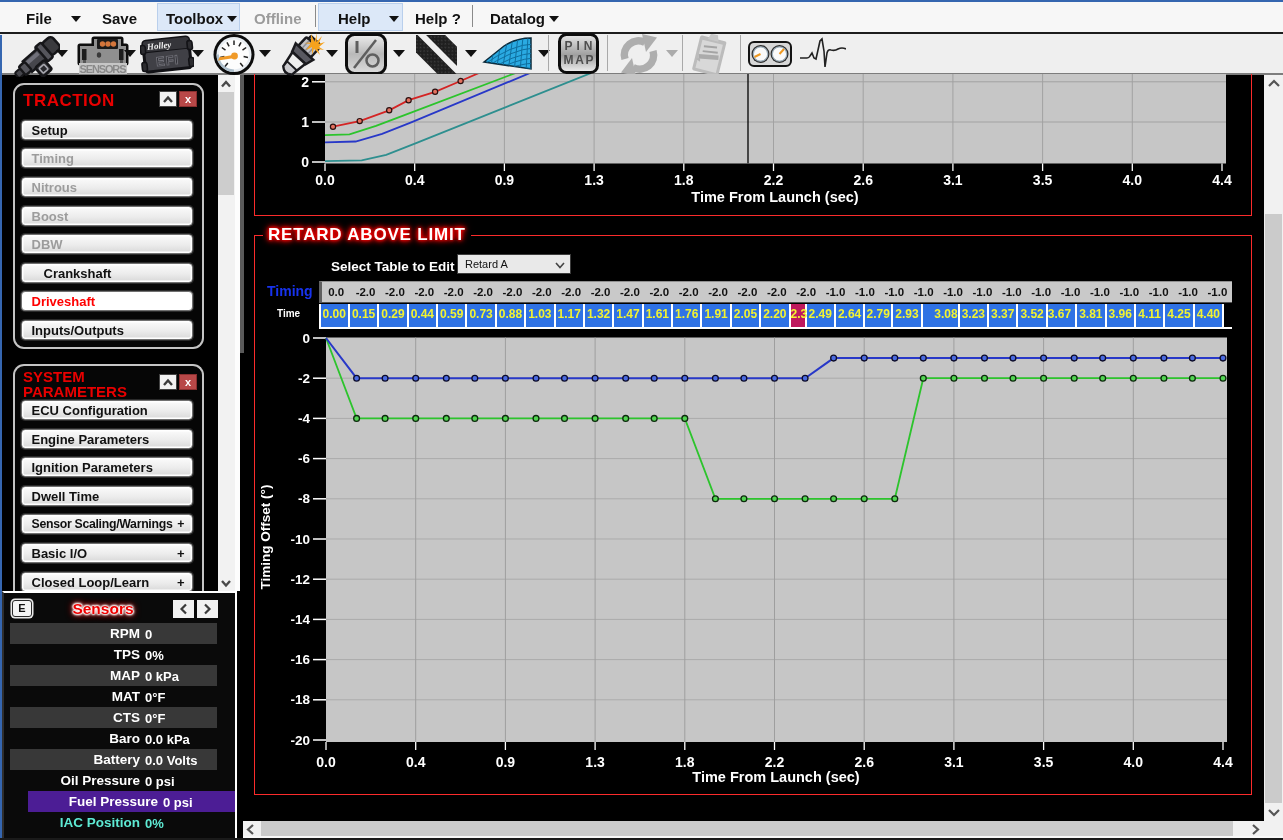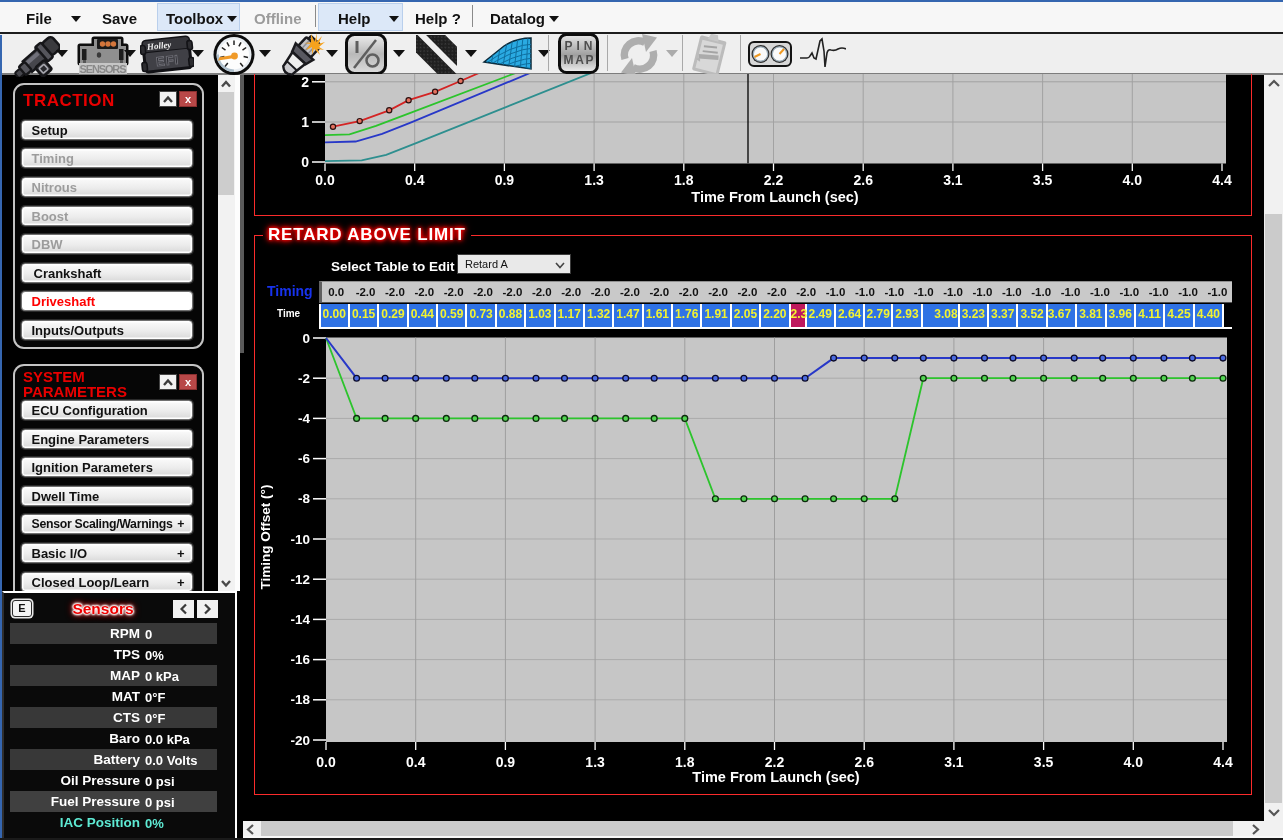--- a/index.html
+++ b/index.html
@@ -222,21 +222,21 @@
   <div class="abs" style="left:144px;top:6px;width:18px;height:16px;background:#f2f2f2;border:1px solid #444;color:#3c3c3c;text-align:center;line-height:10px"><svg width="12" height="9" style="margin-top:3px">
           <path d="M2 7 L6 2.5 L10 7" fill="none" stroke="#3c3c3c" stroke-width="2.4"></path>
         </svg></div>
   <div class="abs" style="left:164px;top:6px;width:18px;height:16px;background:#b84848;border:1px solid #8a2f2f;color:#fff;font-weight:bold;font-size:11px;text-align:center;line-height:14px">x</div>
 </div>
 <div class="abs b" style="left:20.5px;top:119.7px;width:172px;height:20px;background:linear-gradient(#fbfbfb,#ececec 55%,#d8d8d8);border:1px solid #707070;border-radius:4px;box-shadow:inset 0 0 0 1.5px #fff,0 0 0 1px #2a2a2a;color:#111;font-size:13px;letter-spacing:0;line-height:19px;padding-left:10px;white-space:nowrap;overflow:hidden">Setup</div>
     <div class="abs b" style="left:20.5px;top:148.3px;width:172px;height:20px;background:linear-gradient(#fbfbfb,#ececec 55%,#d8d8d8);border:1px solid #707070;border-radius:4px;box-shadow:inset 0 0 0 1.5px #fff,0 0 0 1px #2a2a2a;color:#9c9c9c;font-size:13px;letter-spacing:0;line-height:19px;padding-left:10px;white-space:nowrap;overflow:hidden">Timing</div>
     <div class="abs b" style="left:20.5px;top:176.9px;width:172px;height:20px;background:linear-gradient(#fbfbfb,#ececec 55%,#d8d8d8);border:1px solid #707070;border-radius:4px;box-shadow:inset 0 0 0 1.5px #fff,0 0 0 1px #2a2a2a;color:#9c9c9c;font-size:13px;letter-spacing:0;line-height:19px;padding-left:10px;white-space:nowrap;overflow:hidden">Nitrous</div>
     <div class="abs b" style="left:20.5px;top:205.5px;width:172px;height:20px;background:linear-gradient(#fbfbfb,#ececec 55%,#d8d8d8);border:1px solid #707070;border-radius:4px;box-shadow:inset 0 0 0 1.5px #fff,0 0 0 1px #2a2a2a;color:#9c9c9c;font-size:13px;letter-spacing:0;line-height:19px;padding-left:10px;white-space:nowrap;overflow:hidden">Boost</div>
     <div class="abs b" style="left:20.5px;top:234.10000000000002px;width:172px;height:20px;background:linear-gradient(#fbfbfb,#ececec 55%,#d8d8d8);border:1px solid #707070;border-radius:4px;box-shadow:inset 0 0 0 1.5px #fff,0 0 0 1px #2a2a2a;color:#9c9c9c;font-size:13px;letter-spacing:0;line-height:19px;padding-left:10px;white-space:nowrap;overflow:hidden">DBW</div>
-    <div class="abs b" style="left:20.5px;top:262.7px;width:172px;height:20px;background:linear-gradient(#fbfbfb,#ececec 55%,#d8d8d8);border:1px solid #707070;border-radius:4px;box-shadow:inset 0 0 0 1.5px #fff,0 0 0 1px #2a2a2a;color:#111;font-size:13px;letter-spacing:0;line-height:19px;padding-left:12px;white-space:nowrap;overflow:hidden">Crankshaft</div>
+    <div class="abs b" style="left:20.5px;top:262.7px;width:172px;height:20px;background:linear-gradient(#fbfbfb,#ececec 55%,#d8d8d8);border:1px solid #707070;border-radius:4px;box-shadow:inset 0 0 0 1.5px #fff,0 0 0 1px #2a2a2a;color:#111;font-size:13px;letter-spacing:0;line-height:19px;padding-left:22px;white-space:nowrap;overflow:hidden">Crankshaft</div>
     <div class="abs b" style="left:20.5px;top:291.3px;width:172px;height:20px;background:#fff;border:1px solid #707070;border-radius:4px;box-shadow:inset 0 0 0 1.5px #fff,0 0 0 1px #2a2a2a;color:#f00;font-size:13px;letter-spacing:0;line-height:19px;padding-left:10px;white-space:nowrap;overflow:hidden">Driveshaft</div>
     <div class="abs b" style="left:20.5px;top:319.90000000000003px;width:172px;height:20px;background:linear-gradient(#fbfbfb,#ececec 55%,#d8d8d8);border:1px solid #707070;border-radius:4px;box-shadow:inset 0 0 0 1.5px #fff,0 0 0 1px #2a2a2a;color:#111;font-size:13px;letter-spacing:0;line-height:19px;padding-left:10px;white-space:nowrap;overflow:hidden">Inputs/Outputs</div>
 <div class="abs" style="left:13px;top:364px;width:191px;height:230px;background:#060606;border:2px solid #c4c4c4;border-radius:11px 11px 0 0;border-bottom:none">
   <div class="abs b" style="left:8px;top:3px;font-size:15px;line-height:15px;color:#e80000">SYSTEM<br>PARAMETERS</div>
   <div class="abs" style="left:144px;top:8px;width:18px;height:16px;background:#f2f2f2;border:1px solid #444;color:#3c3c3c;text-align:center;line-height:10px"><svg width="12" height="9" style="margin-top:3px">
           <path d="M2 7 L6 2.5 L10 7" fill="none" stroke="#3c3c3c" stroke-width="2.4"></path>
         </svg></div>
   <div class="abs" style="left:164px;top:8px;width:18px;height:16px;background:#b84848;border:1px solid #8a2f2f;color:#fff;font-weight:bold;font-size:11px;text-align:center;line-height:14px">x</div>
 </div>
 <div class="abs b" style="left:20.5px;top:400.0px;width:172px;height:20px;background:linear-gradient(#fbfbfb,#ececec 55%,#d8d8d8);border:1px solid #707070;border-radius:4px;box-shadow:inset 0 0 0 1.5px #fff,0 0 0 1px #2a2a2a;color:#111;font-size:13px;letter-spacing:0;line-height:19px;padding-left:10px;white-space:nowrap;overflow:hidden">ECU Configuration</div>
@@ -292,21 +292,21 @@
         <span class="abs b" style="left:135px;top:4px;font-size:13px">0.0 kPa</span>
       </div>
       <div class="abs" style="left:6px;top:156px;width:207px;height:21px;background:#383838;color:#fff;font-size:13.5px">
       <span class="abs b" style="right:77px;top:3px">Battery</span>
         <span class="abs b" style="left:135px;top:4px;font-size:13px">0.0 Volts</span>
       </div>
       <div class="abs" style="left:6px;top:177px;width:207px;height:21px;color:#fff;font-size:13.5px">
       <span class="abs b" style="right:77px;top:3px">Oil Pressure</span>
         <span class="abs b" style="left:135px;top:4px;font-size:13px">0 psi</span>
       </div>
-      <div class="abs" style="left:6px;top:198px;width:207px;height:21px;background:#404040;color:#fff;font-size:13.5px">
+      <div class="abs" style="left:24px;top:198px;width:207px;height:21px;background:#4c1d95;color:#fff;font-size:13.5px">
       <span class="abs b" style="right:77px;top:3px">Fuel Pressure</span>
         <span class="abs b" style="left:135px;top:4px;font-size:13px">0 psi</span>
       </div>
       <div class="abs" style="left:6px;top:219px;width:207px;height:21px;color:#5eead4;font-size:13.5px">
       <span class="abs b" style="right:77px;top:3px">IAC Position</span>
         <span class="abs b" style="left:135px;top:4px;font-size:13px">0%</span>
       </div>
     </div>
     <div class="abs" style="left:254px;top:74px;width:998px;height:142px;border:1px solid #fb2b2b;border-top:none"></div>
     <svg class="abs" style="left:255px;top:74px" width="996" height="140" viewBox="0 0 996 140">

